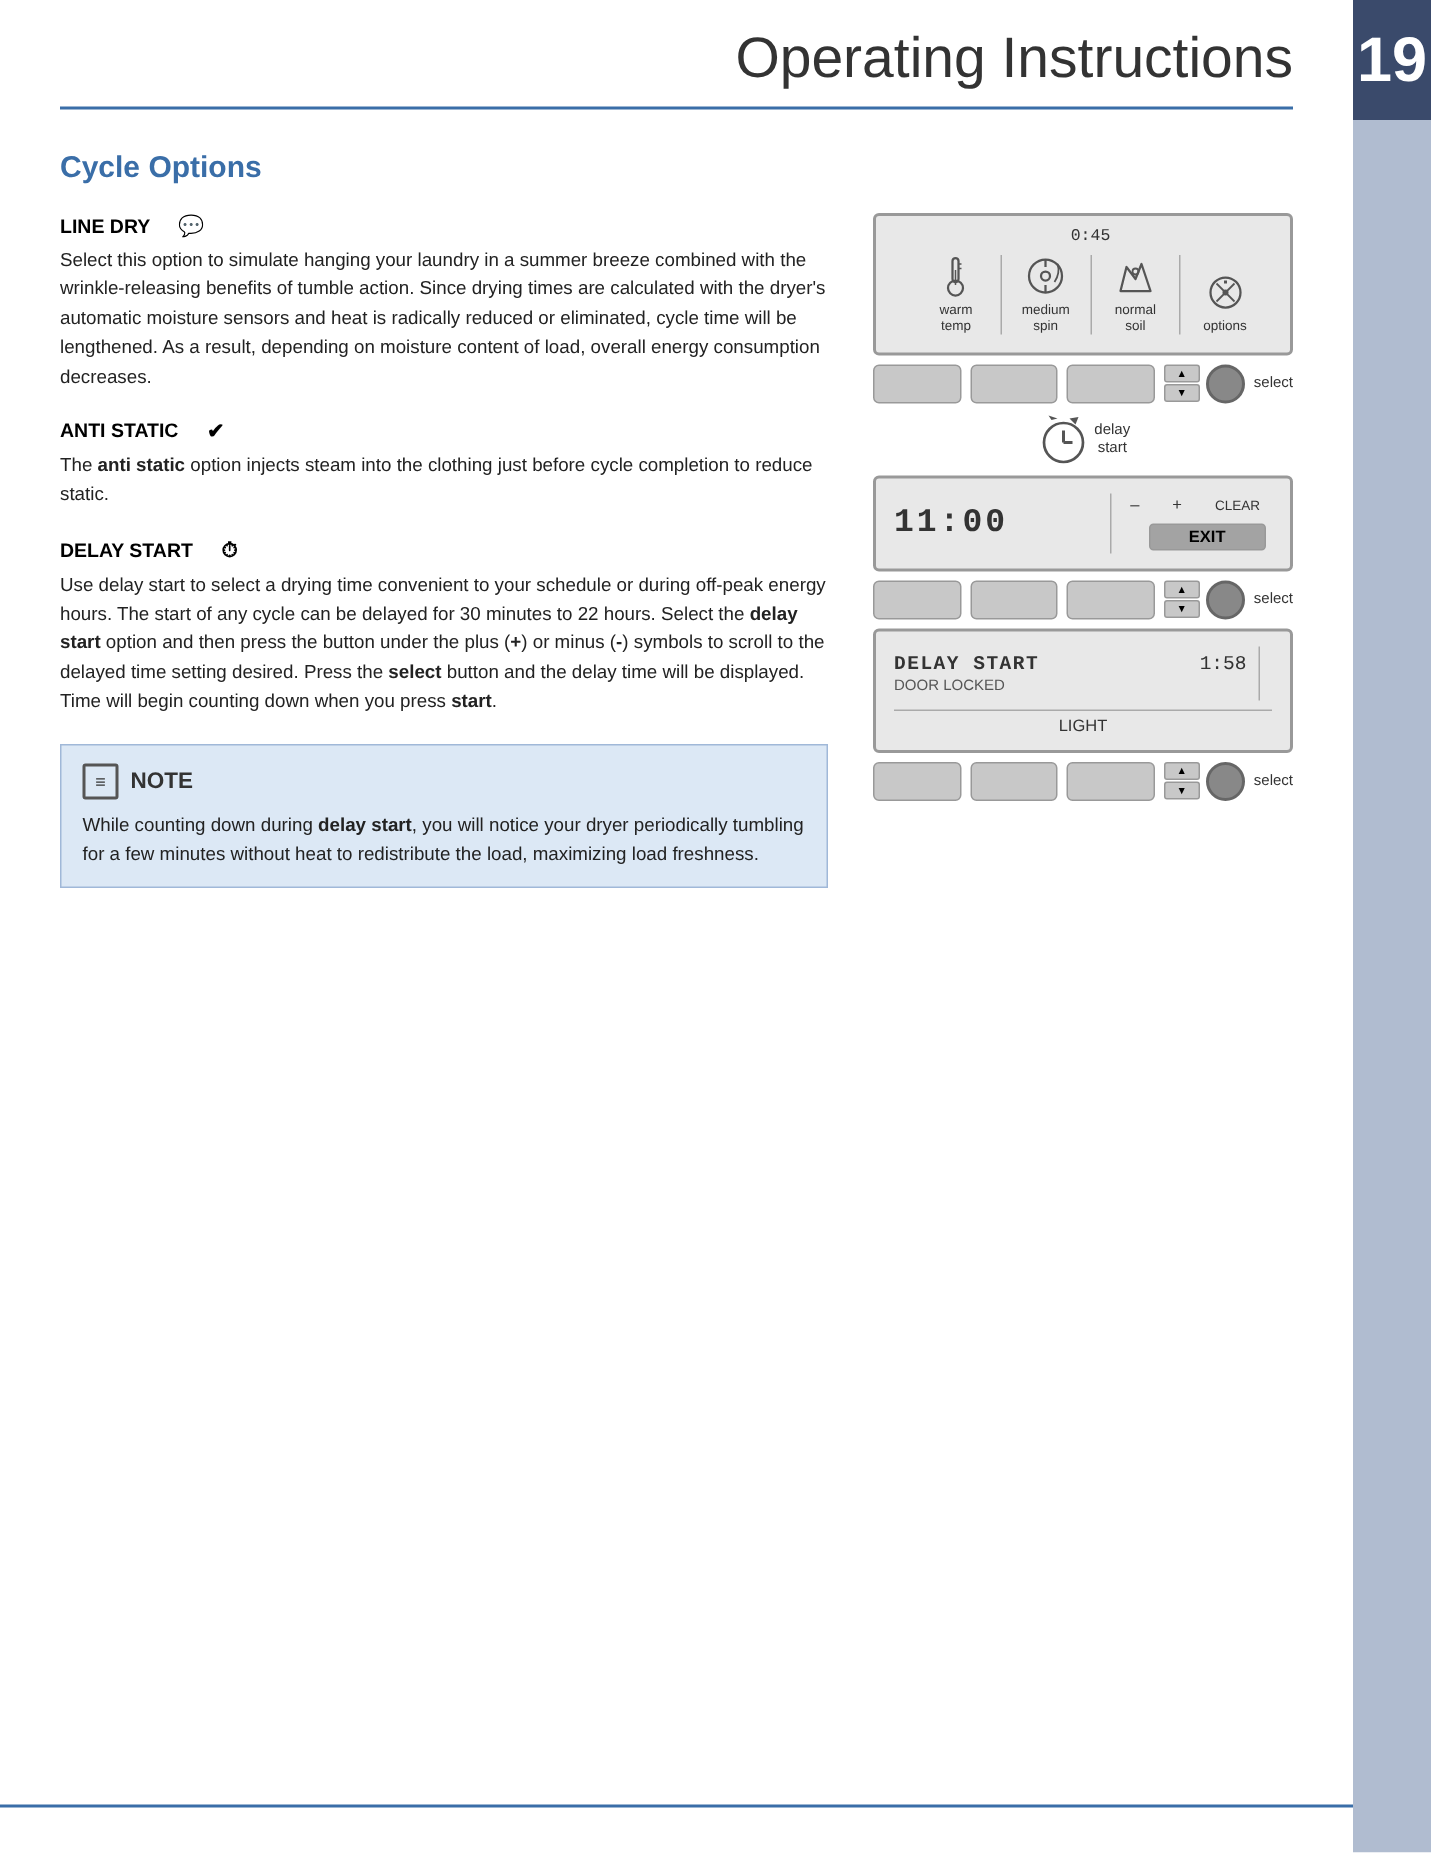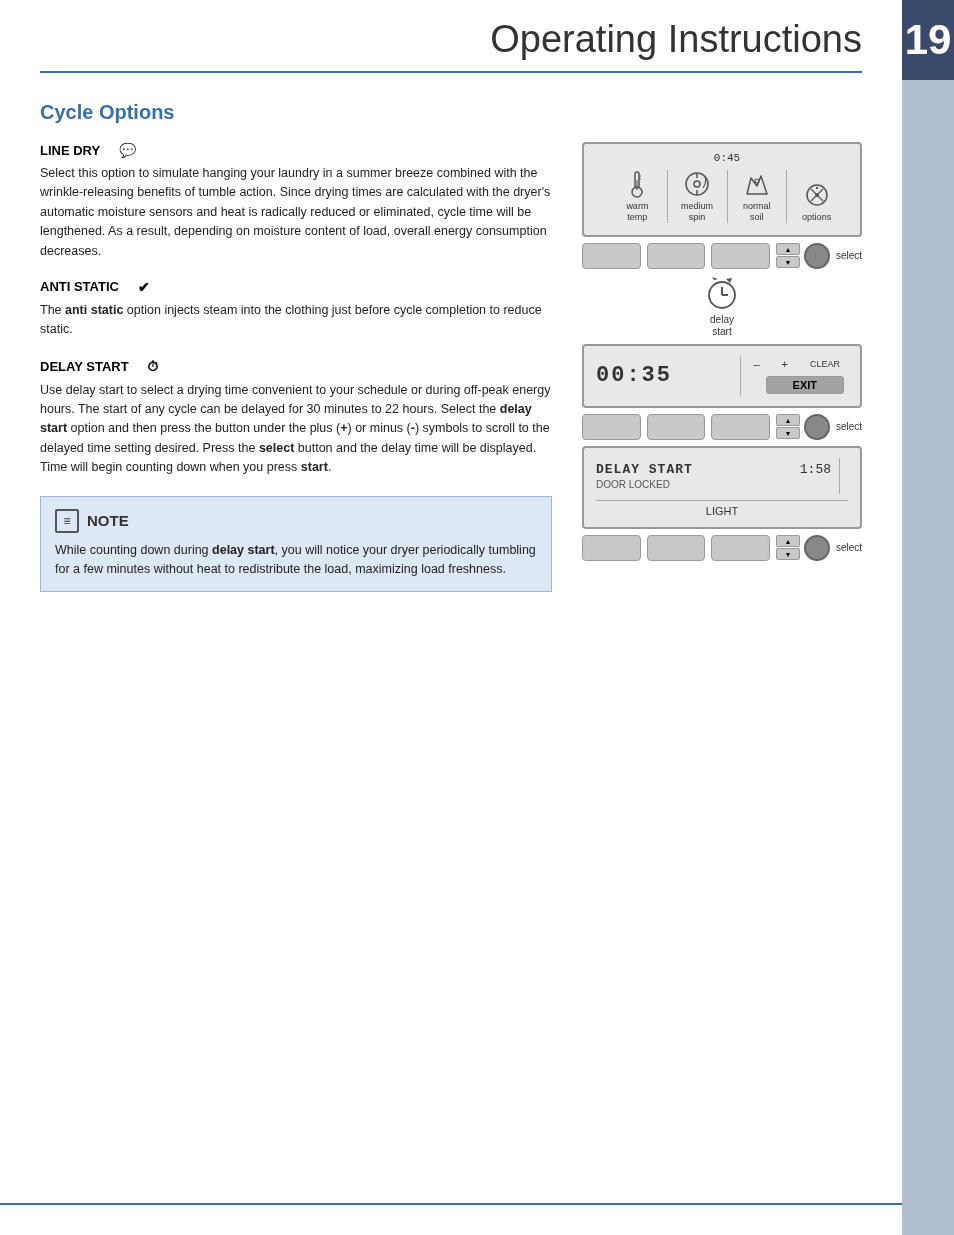--- a/index.html
+++ b/index.html
@@ -255,21 +255,21 @@
 
     
     .delay-icon-panel {
       display: flex;
       justify-content: center;
       margin: 4px 0 6px 0;
     }
 
     .delay-icon-box {
       display: flex;
-      flex-direction: column;
+      flex-direction: row;
       align-items: center;
       gap: 3px;
     }
 
     .delay-icon-svg {
       width: 36px;
       height: 36px;
     }
 
     .delay-label {
@@ -506,21 +506,21 @@
             <path d="M10 5 L8 2 L14 4 Z" fill="#555"></path>
             <path d="M22 4 L28 3 L26 8 Z" fill="#555"></path>
           </svg>
           <div class="delay-label">delay<br>start</div>
         </div>
       </div>
 
       <div class="panel-timer">
         <div style="display:flex; align-items:center; gap:0;">
           <div style="flex:1;">
-            <div class="timer-display">00:35</div>
+            <div class="timer-display">11:00</div>
           </div>
           <div class="timer-divider"></div>
           <div style="display:flex; flex-direction:column; align-items:flex-end; gap:6px; padding-right:4px;">
             <div style="display:flex; gap:14px; align-items:center;">
               <span class="timer-btn-small">–</span>
               <span class="timer-btn-small">+</span>
               <span class="timer-btn-small" style="font-size:9px;">CLEAR</span>
             </div>
             <div class="timer-btn-exit">EXIT</div>
           </div>

